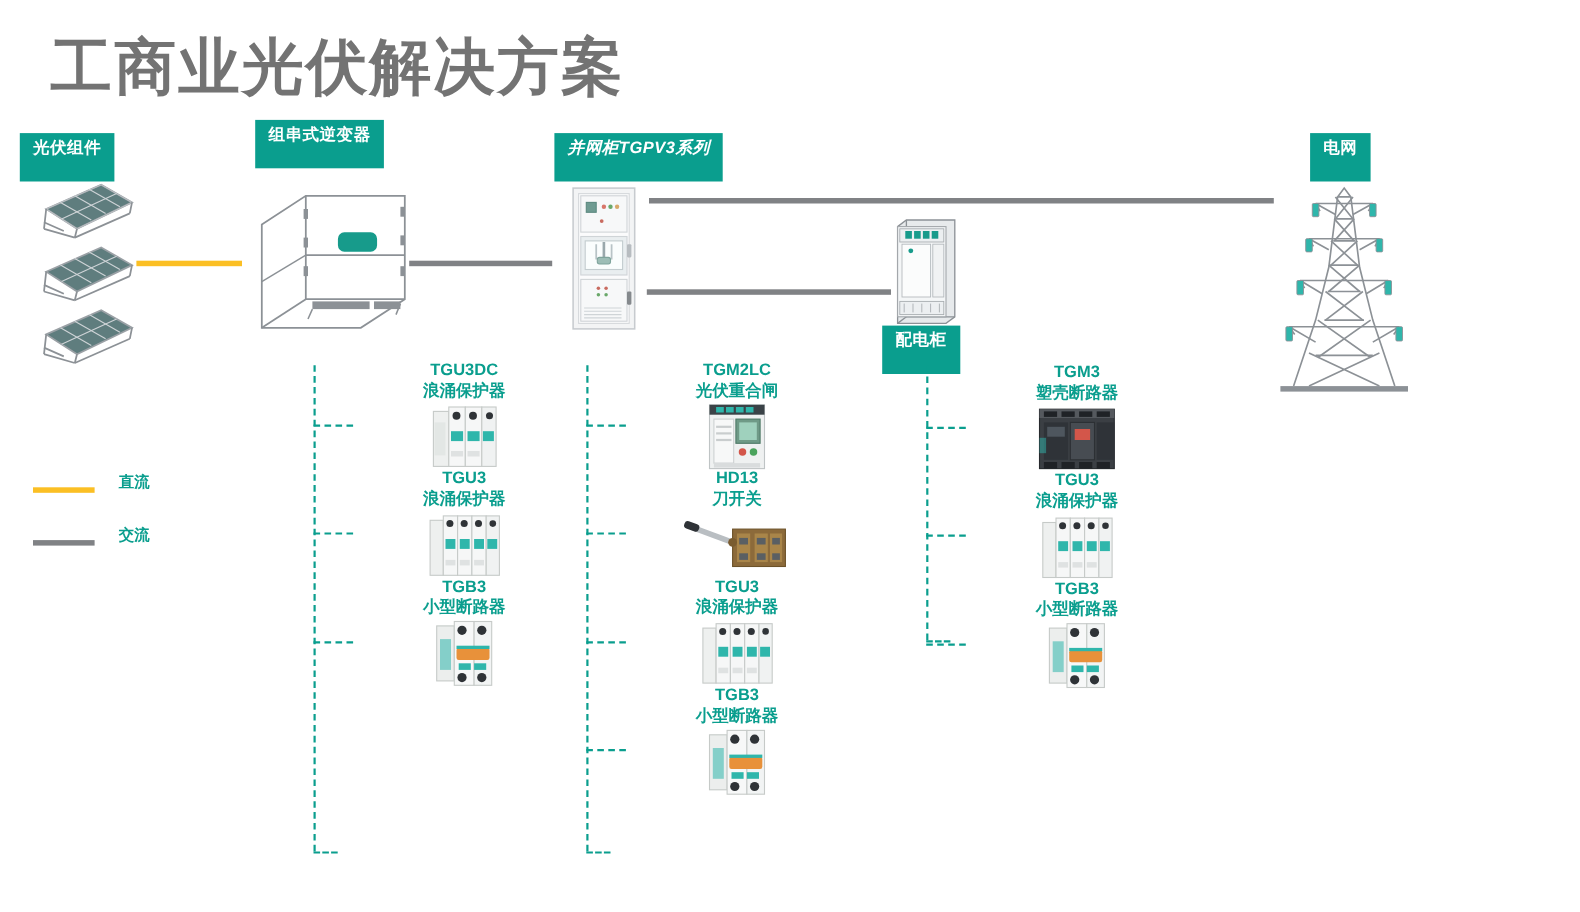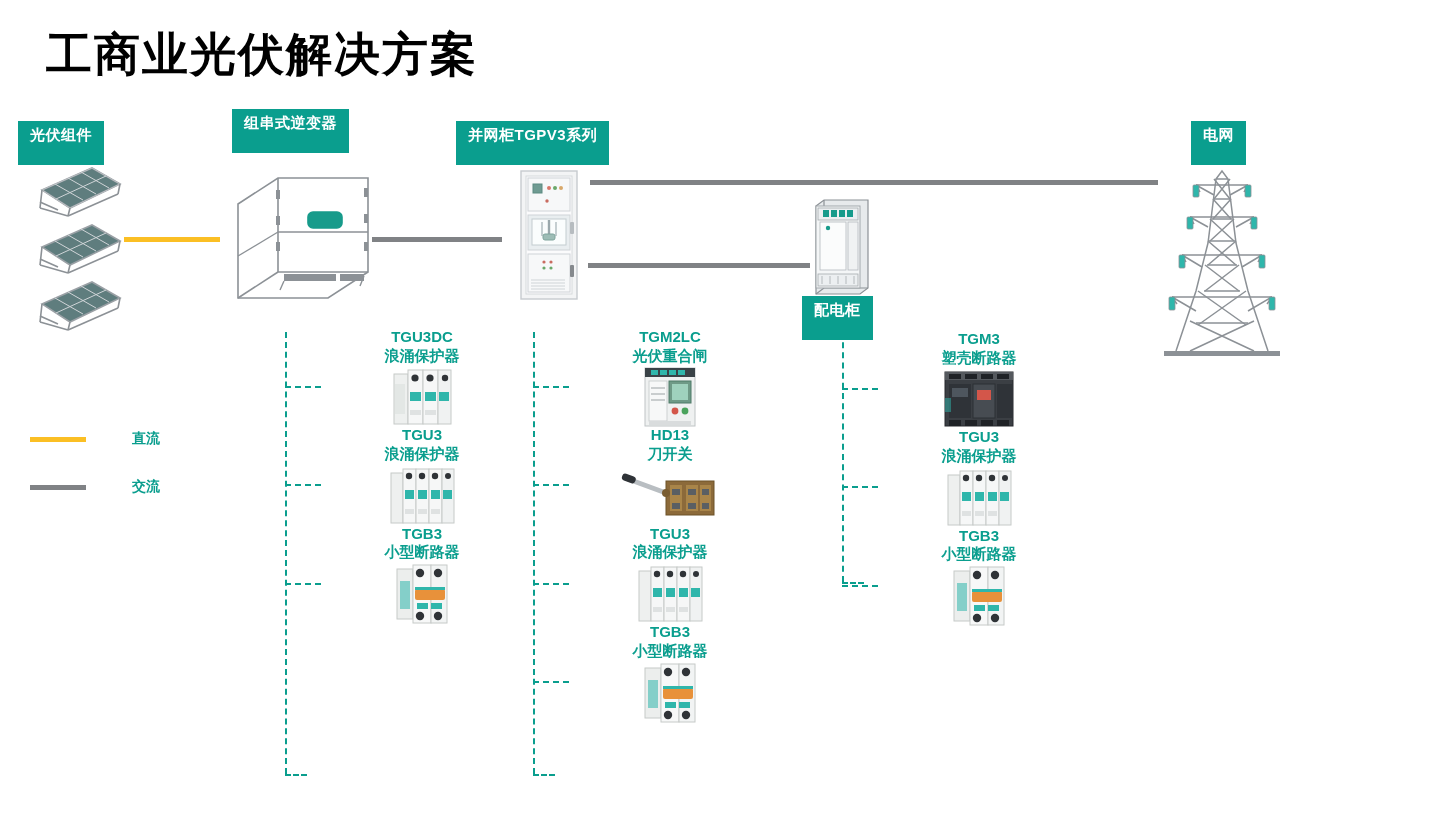--- a/index.html
+++ b/index.html
@@ -8,39 +8,39 @@
     background: #ffffff;
     font-family: "Liberation Sans", "DejaVu Sans", sans-serif;
     position: relative;
     overflow: hidden;
   }
   .page { position: relative; width: 1436px; height: 829px; }
 
   
   .title {
     position: absolute; left: 46px; top: 24px;
-    font-size: 46px; font-weight: bold; letter-spacing: 2px;
-    color: #000000;
+    font-size: 56px; font-weight: bold; letter-spacing: 2px;
+    color: #737373;
     white-space: nowrap;
   }
 
   
   .badge {
     position: absolute;
     background: #0a9e8e;
     color: #ffffff;
     font-size: 15px; font-weight: bold;
     padding: 6px 12px 23px 12px;
     white-space: nowrap;
     letter-spacing: 0.5px;
     line-height: 1;
   }
 
   
-  .legend-row { position: absolute; display: flex; align-items: center; gap: 24px; }
+  .legend-row { position: absolute; display: flex; align-items: flex-end; }
   .legend-swatch { width: 56px; height: 5px; }
   .legend-label {
     margin-left: 22px; color: #0a9e8e;
     font-size: 14px; font-weight: bold; white-space: nowrap;
   }
 
   
   .flowline { position: absolute; }
 
   
@@ -75,21 +75,21 @@
 </style>
 </head>
 <body>
 
 <div class="page">
 
   <div class="title">工商业光伏解决方案</div>
 
   <div class="badge" style="left:18px; top:121px;">光伏组件</div>
   <div class="badge" style="left:232px; top:109px;">组串式逆变器</div>
-  <div class="badge" style="left:456px; top:121px;">并网柜TGPV3系列</div>
+  <div class="badge" style="left:504px; top:121px;font-style:italic;">并网柜TGPV3系列</div>
   <div class="badge" style="left:802px; top:296px;">配电柜</div>
   <div class="badge" style="left:1191px; top:121px;">电网</div>
 
   <div style="position:absolute; left:20px; top:162px;">
     <svg width="110" height="172" viewBox="0 0 110 172">
       <g stroke="#8c9196" stroke-width="1.6" fill="none">
 
         <g transform="translate(4,0)">
           <polygon points="18,28 68,6 96,22 46,46" fill="#5f7d7e" stroke="#9aa0a5"></polygon>
           <polygon points="18,28 68,6 96,22 46,46" fill="none" stroke="#b9bec2" stroke-width="1"></polygon>

